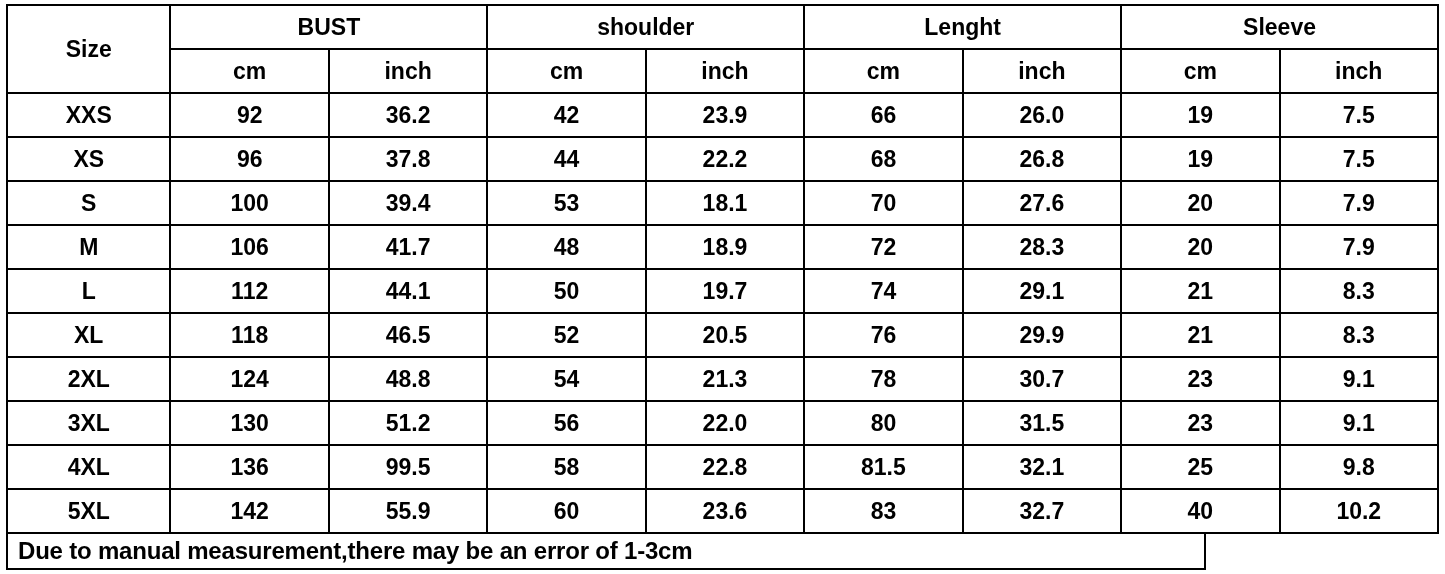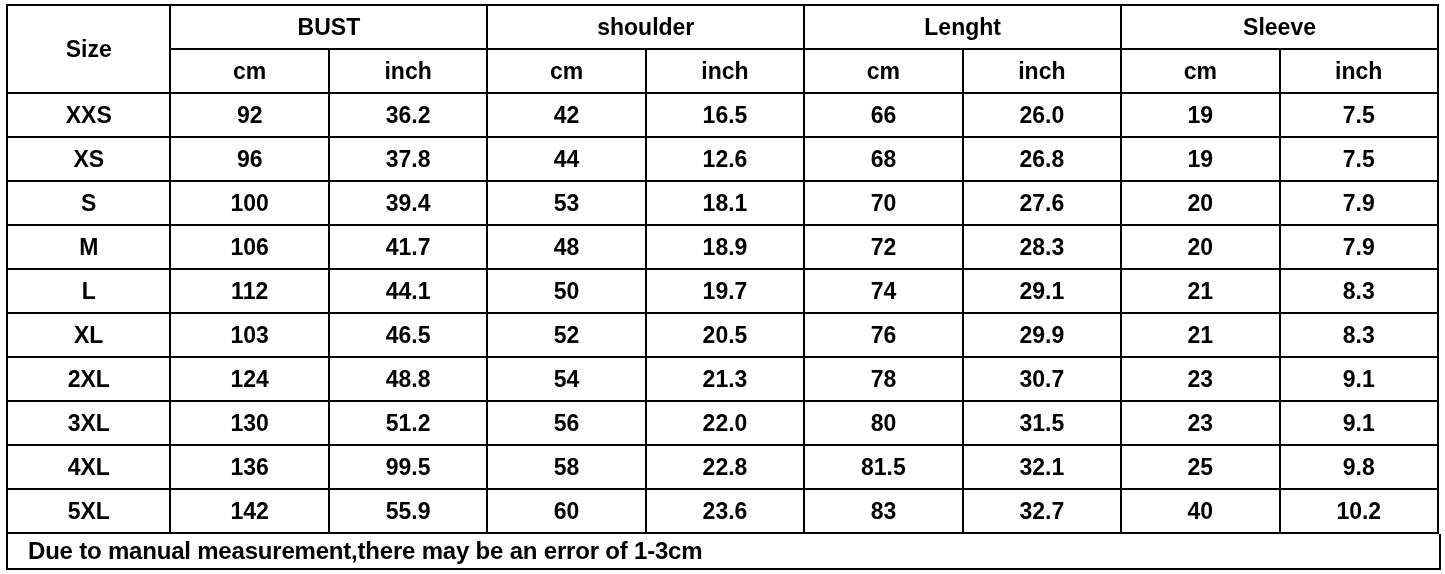--- a/index.html
+++ b/index.html
@@ -53,27 +53,27 @@
   td.rowlabel {
     font-size: 24px;
     font-weight: bold;
   }
   td.datacell {
     font-size: 24px;
     font-weight: bold;
   }
   .note {
     box-sizing: border-box;
-    width: 1435px;
+    width: 1200px;
     border: 2px solid #000000;
     border-top: none;
     height: 44px;
     display: flex;
     align-items: center;
-    padding-left: 20px;
+    padding-left: 10px;
     font-size: 24px;
     font-weight: bold;
     letter-spacing: -0.2px;
   }
   
   col.c-size { width: 163px; }
   col.c-d    { width: 158px; }
 </style>
 </head>
 <body>
@@ -110,32 +110,32 @@
         <th class="unit-head">cm</th>
         <th class="unit-head">inch</th>
       </tr>
     </thead>
     <tbody>
       <tr>
         <td class="rowlabel">XXS</td>
         <td class="datacell">92</td>
         <td class="datacell">36.2</td>
         <td class="datacell">42</td>
-        <td class="datacell">16.5</td>
+        <td class="datacell">23.9</td>
         <td class="datacell">66</td>
         <td class="datacell">26.0</td>
         <td class="datacell">19</td>
         <td class="datacell">7.5</td>
       </tr>
       <tr>
         <td class="rowlabel">XS</td>
         <td class="datacell">96</td>
         <td class="datacell">37.8</td>
         <td class="datacell">44</td>
-        <td class="datacell">12.6</td>
+        <td class="datacell">22.2</td>
         <td class="datacell">68</td>
         <td class="datacell">26.8</td>
         <td class="datacell">19</td>
         <td class="datacell">7.5</td>
       </tr>
       <tr>
         <td class="rowlabel">S</td>
         <td class="datacell">100</td>
         <td class="datacell">39.4</td>
         <td class="datacell">53</td>
@@ -162,21 +162,21 @@
         <td class="datacell">44.1</td>
         <td class="datacell">50</td>
         <td class="datacell">19.7</td>
         <td class="datacell">74</td>
         <td class="datacell">29.1</td>
         <td class="datacell">21</td>
         <td class="datacell">8.3</td>
       </tr>
       <tr>
         <td class="rowlabel">XL</td>
-        <td class="datacell">103</td>
+        <td class="datacell">118</td>
         <td class="datacell">46.5</td>
         <td class="datacell">52</td>
         <td class="datacell">20.5</td>
         <td class="datacell">76</td>
         <td class="datacell">29.9</td>
         <td class="datacell">21</td>
         <td class="datacell">8.3</td>
       </tr>
       <tr>
         <td class="rowlabel">2XL</td>

